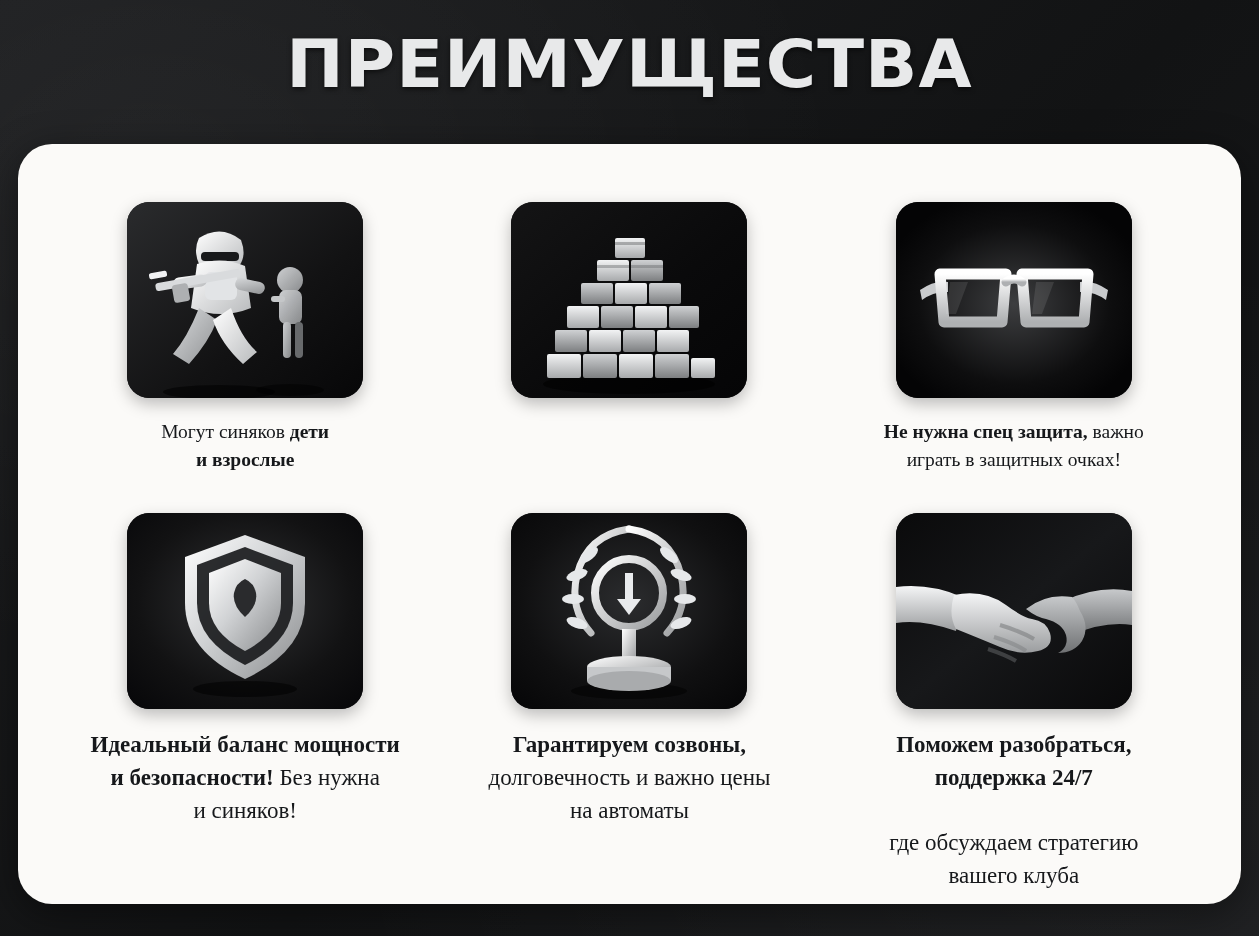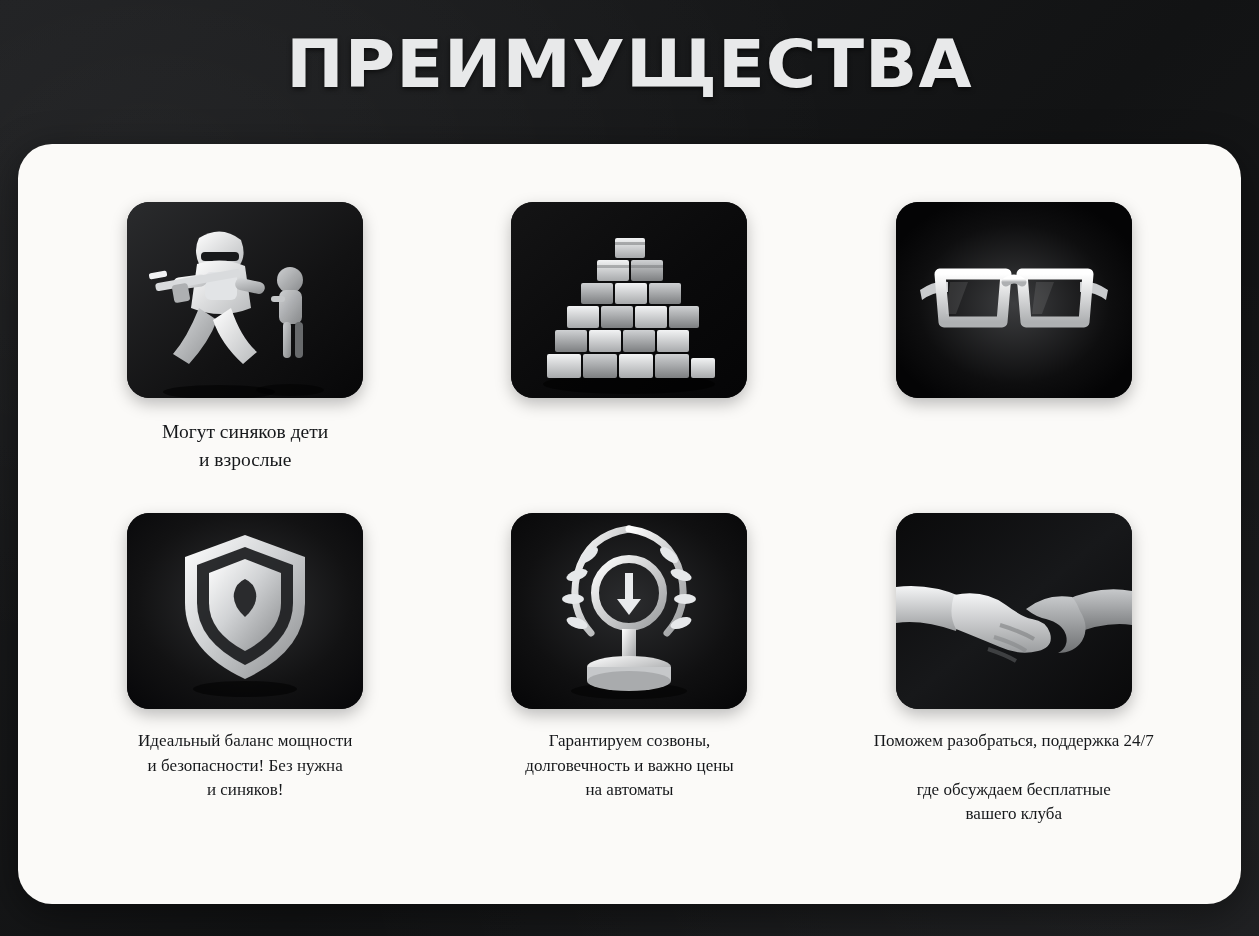--- a/index.html
+++ b/index.html
@@ -81,23 +81,23 @@
 
   .caption {
     margin-top: 20px;
     text-align: center;
     font-family: "Liberation Serif", serif;
     font-size: 19.5px;
     line-height: 1.42;
     color: #16181b;
     max-width: 320px;
   }
-  .caption b { font-weight: normal; }
-
-  .row2 .caption { font-size: 17px; }
+  .caption b { font-weight: bold; }
+
+  .row2 .caption { font-size: 23px; }
 </style>
 </head>
 <body>
 
 <div class="bg-texture"></div>
 
 <div class="page-title">ПРЕИМУЩЕСТВА</div>
 
 <div class="card">
   <div class="grid">
@@ -242,20 +242,24 @@
             <path d="M44 72 l66 0 l-4 48 l-58 0 z" fill="none" stroke="url(#frame)" stroke-width="11" stroke-linejoin="round"></path>
 
             <path d="M126 72 l66 0 l-4 48 l-58 0 z" fill="none" stroke="url(#frame)" stroke-width="11" stroke-linejoin="round"></path>
 
             <path d="M110 80 q8 -6 16 0" fill="none" stroke="url(#frame)" stroke-width="9" stroke-linecap="round"></path>
 
             <path d="M54 80 l18 0 l-12 32 l-10 0z" fill="#ffffff" opacity="0.10"></path>
             <path d="M140 80 l18 0 l-12 32 l-10 0z" fill="#ffffff" opacity="0.10"></path>
           </g>
         </svg>
+      </div>
+      <div class="caption">
+        <b>Не нужна спец защита,</b><span> важно</span><br>
+        <span>играть в защитных очках!</span>
       </div>
     </div>
 
     <div class="feature row2">
       <div class="thumb">
         <svg viewBox="0 0 236 196" xmlns="http://www.w3.org/2000/svg">
           <defs>
             <radialGradient id="bg4" cx="50%" cy="45%" r="70%">
               <stop offset="0%" stop-color="#303133"></stop>
               <stop offset="65%" stop-color="#121213"></stop>
@@ -364,19 +368,19 @@
 
             <path d="M104 112 q20 6 34 14" stroke="#7d7f81" stroke-width="4" fill="none" opacity="0.6"></path>
             <path d="M98 124 q20 6 32 14" stroke="#7d7f81" stroke-width="4" fill="none" opacity="0.5"></path>
             <path d="M92 136 q18 6 28 12" stroke="#7d7f81" stroke-width="4" fill="none" opacity="0.4"></path>
           </g>
         </svg>
       </div>
       <div class="caption">
         <b>Поможем разобраться, поддержка 24/7</b><br>
         <br>
-        <span>где обсуждаем бесплатные</span><br>
+        <span>где обсуждаем стратегию</span><br>
         <span>вашего клуба</span>
       </div>
     </div>
 
   </div>
 </div>
 
 </body></html>

